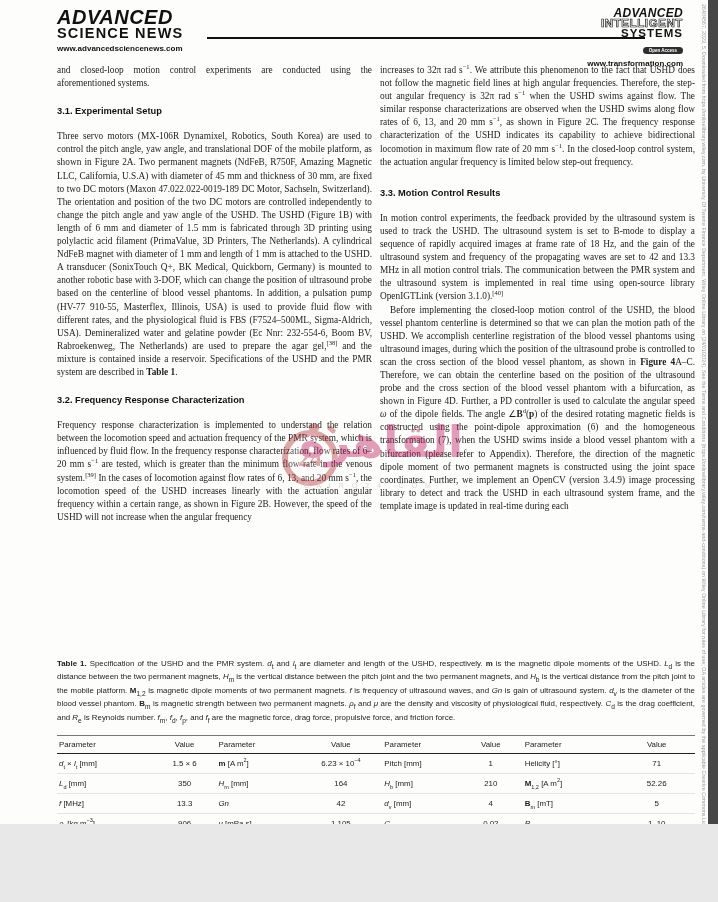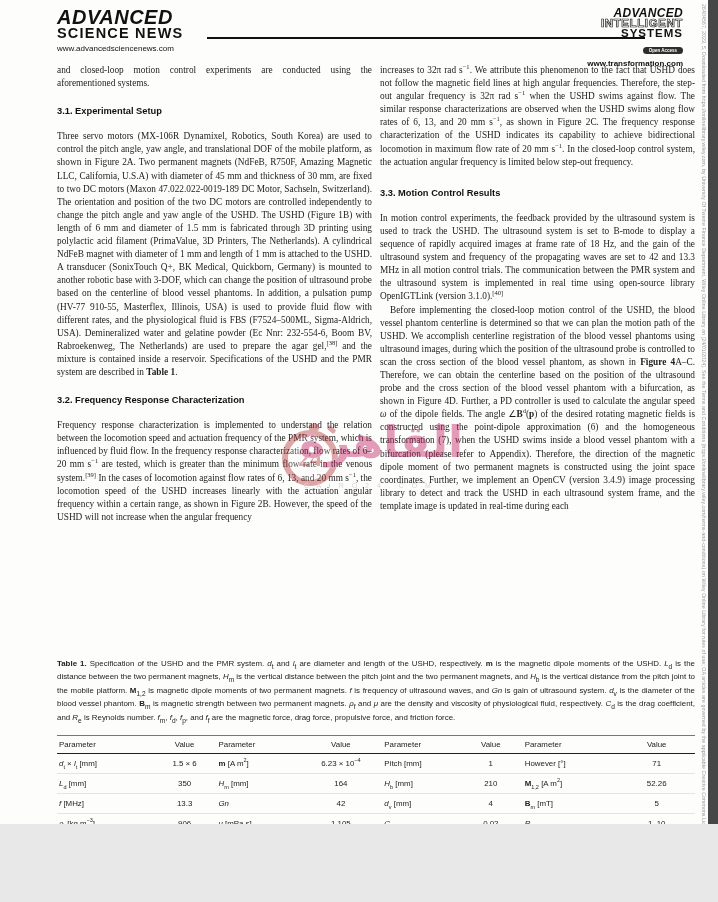--- a/index.html
+++ b/index.html
@@ -5,21 +5,21 @@
   * { margin:0; padding:0; box-sizing:border-box; }
   html,body { width:718px; height:902px; }
   body { background:#e8e8e8; font-family:"Liberation Serif", serif; }
   .page { position:relative; width:718px; height:824px; background:#fdfdfc; overflow:hidden; }
 
   
   .header { position:absolute; top:8px; left:57px; right:23px; height:52px; }
   .asn-logo { position:absolute; left:0; top:0; font-family:"Liberation Sans", sans-serif; color:#111; }
   .asn-line1 { font-size:20px; font-weight:900; font-style:italic; letter-spacing:0.5px; line-height:18px; }
   .asn-line2 { font-size:14.5px; font-weight:800; letter-spacing:1.2px; line-height:14px; }
-  .asn-url { font-size:8px; font-weight:normal; margin-top:4px; font-family:"Liberation Sans", sans-serif; color:#111; }
+  .asn-url { font-size:8px; font-weight:bold; margin-top:4px; font-family:"Liberation Sans", sans-serif; color:#111; }
   .header-rule { position:absolute; left:150px; top:29px; width:438px; height:1.5px; background:#111; }
   .ais-logo { position:absolute; right:12px; top:0; text-align:right; font-family:"Liberation Sans", sans-serif; color:#111; }
   .ais-line1 { font-size:12px; font-weight:900; font-style:italic; line-height:10px; letter-spacing:0.3px; }
   .ais-line2 { font-size:11.5px; font-weight:700; line-height:10px; letter-spacing:0.6px; color:#fff; -webkit-text-stroke:0.7px #111; }
   .ais-line3 { font-size:11.5px; font-weight:900; line-height:10px; letter-spacing:1px; }
   .oa-badge { display:inline-block; background:#2e2e2e; color:#fff; font-size:4.5px; font-weight:bold; border-radius:4px; padding:1px 6px; margin-top:2px; }
   .ais-url { font-size:8px; font-weight:bold; margin-top:3px; }
 
   
   .columns { position:absolute; top:64px; left:57px; width:638px; display:flex; gap:8px; }
@@ -123,21 +123,21 @@
         </tr>
       </thead>
       <tbody>
           <tr>
             <td><i>d</i><sub>t</sub> × <i>l</i><sub>t</sub> [mm]</td>
             <td class="val">1.5 × 6</td>
             <td><b>m</b> [A m<sup>2</sup>]</td>
             <td class="val">6.23 × 10<sup>−4</sup></td>
             <td>Pitch [mm]</td>
             <td class="val">1</td>
-            <td>However [°]</td>
+            <td>Helicity [°]</td>
             <td class="val">71</td>
           </tr>
           <tr>
             <td><i>L</i><sub>d</sub> [mm]</td>
             <td class="val">350</td>
             <td><i>H</i><sub>m</sub> [mm]</td>
             <td class="val">164</td>
             <td><i>H</i><sub>b</sub> [mm]</td>
             <td class="val">210</td>
             <td><b>M</b><sub>1,2</sub> [A m<sup>2</sup>]</td>

